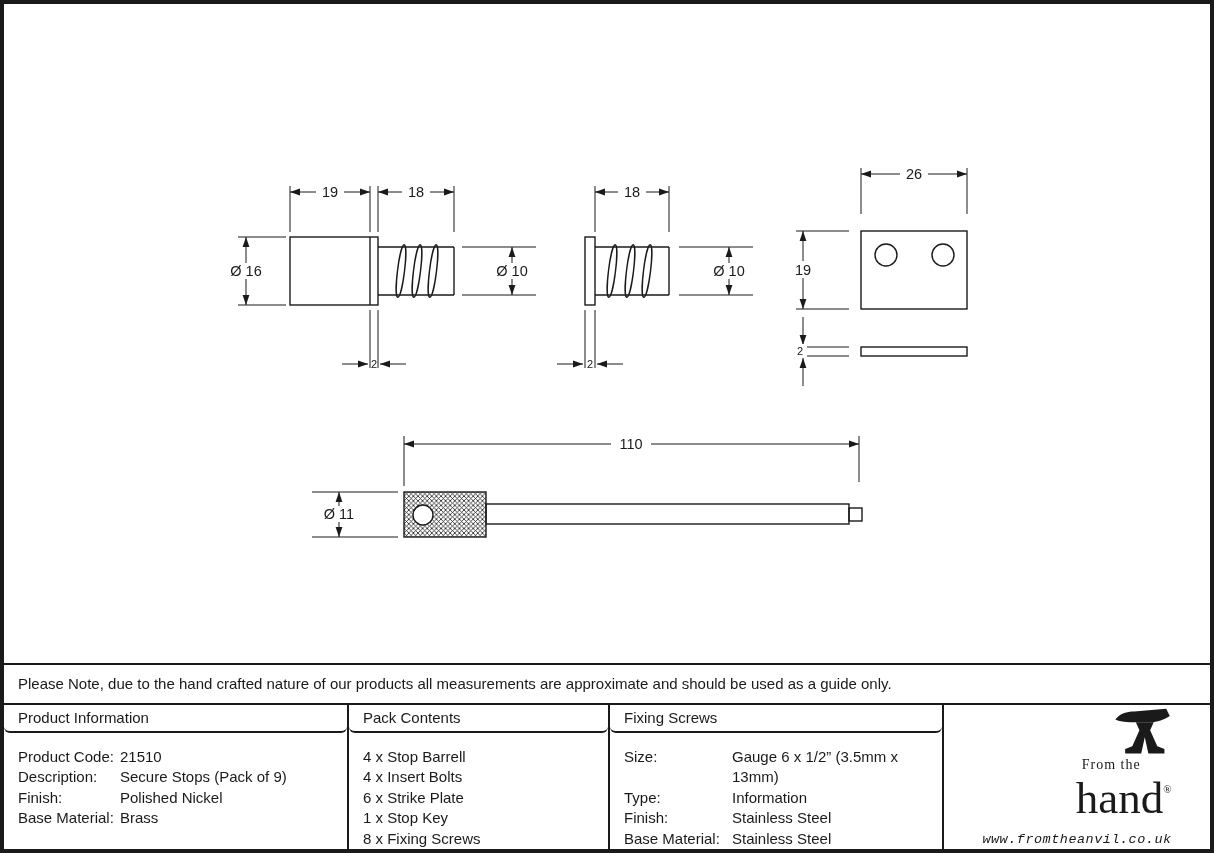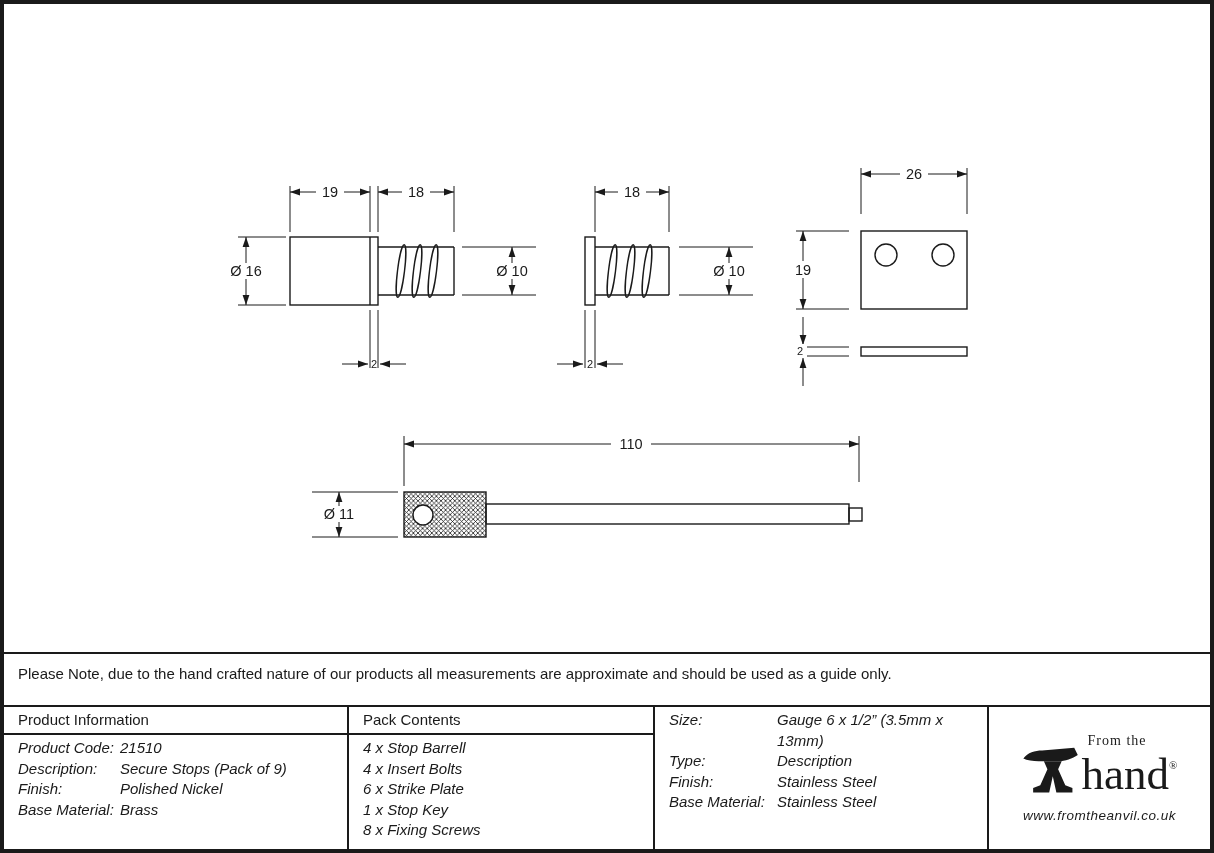--- a/index.html
+++ b/index.html
@@ -14,46 +14,46 @@
   .drawing-area svg { position:absolute; left:0; top:0; }
 
   svg text { font-family:"Liberation Sans","DejaVu Sans",sans-serif; font-size:14.5px; fill:#1a1a1a; text-anchor:middle; }
   svg text.sm { font-size:11px; }
   .outline { stroke:#1a1a1a; stroke-width:1.4; fill:none; }
   .dim     { stroke:#1a1a1a; stroke-width:1;   fill:none; }
   .halo    { fill:#ffffff; stroke:none; }
 
   .note-row {
     flex:0 0 38px; border-top:2px solid #1a1a1a;
-    display:flex; align-items:center; padding:0 0 13px 14px; font-size:15px;
+    display:flex; align-items:center; padding:0 0 0 14px; font-size:15px;
   }
   .spec-table { flex:0 0 142px; border-top:2px solid #1a1a1a; display:flex; }
   .col { box-sizing:border-box; display:flex; flex-direction:column; }
   .col-border { border-right:2px solid #1a1a1a; }
   .col-product { width:345px; }
-  .col-pack    { width:306px; }
+  .col-pack    { width:261px; }
   .col-fixing  { width:334px; }
   .col-logo    { flex:1 1 auto; display:flex; align-items:center; justify-content:center; }
 
   .col-header {
     flex:0 0 26px; border-bottom:2px solid #1a1a1a;
-    line-height:26px; padding-left:14px; font-size:15px;
+    line-height:26px; padding-left:14px; font-size:15px;border-radius:6px;
   }
-  .col-body { padding:3px 0 0 14px; font-size:15px; line-height:20.5px;font-style:italic; }
+  .col-body { padding:14px 0 0 14px; font-size:15px; line-height:20.5px; }
   .kv-row { display:flex; }
   .kv-label { width:102px; flex:0 0 auto; }
   .col-fixing .kv-label { width:108px; }
 
   .logo { text-align:center; }
-  .logo-top { display:flex; align-items:flex-end; justify-content:center; }
+  .logo-top { display:flex; align-items:flex-end; justify-content:center;flex-direction:column; }
   .logo-right { display:flex; flex-direction:column; align-items:flex-start; margin-left:2px; }
   .from-the { font-family:"Liberation Serif","DejaVu Serif",serif; font-size:14px; letter-spacing:1px; margin-bottom:-6px; padding-left:6px; }
   .brand-line { font-family:"Liberation Serif","DejaVu Serif",serif; font-size:45px; line-height:44px; }
   .brand-reg { font-size:11px; vertical-align:20px; letter-spacing:0; }
-  .website { font-family:Liberation Sans, sans-serif; font-style:italic; font-size:13.5px; margin-top:12px; letter-spacing:0.5px; }
+  .website { font-family:Liberation Mono, monospace; font-style:italic; font-size:13.5px; margin-top:12px; letter-spacing:0.5px; }
 </style>
 </head>
 <body>
 
 <div class="page">
 
   <div class="drawing-area">
     <svg width="1206" height="659" viewBox="0 0 1206 659">
       <defs>
         <marker id="arr" viewBox="0 0 10 8" refX="10" refY="4" markerWidth="10" markerHeight="8" markerUnits="userSpaceOnUse" orient="auto-start-reverse">
@@ -219,28 +219,29 @@
       <div class="col-body">
         <div class="pc-item">4 x Stop Barrell</div>
         <div class="pc-item">4 x Insert Bolts</div>
         <div class="pc-item">6 x Strike Plate</div>
         <div class="pc-item">1 x Stop Key</div>
         <div class="pc-item">8 x Fixing Screws</div>
       </div>
     </div>
 
     <div class="col col-border col-fixing">
+      <div class="col-header">Fixing Screws</div>
       <div class="col-body">
         <div class="kv-row">
           <span class="kv-label">Size:</span>
           <span class="kv-value">Gauge 6 x 1/2” (3.5mm x 13mm)</span>
         </div>
         <div class="kv-row">
           <span class="kv-label">Type:</span>
-          <span class="kv-value">Description</span>
+          <span class="kv-value">Information</span>
         </div>
         <div class="kv-row">
           <span class="kv-label">Finish:</span>
           <span class="kv-value">Stainless Steel</span>
         </div>
         <div class="kv-row">
           <span class="kv-label">Base Material:</span>
           <span class="kv-value">Stainless Steel</span>
         </div>
       </div>

